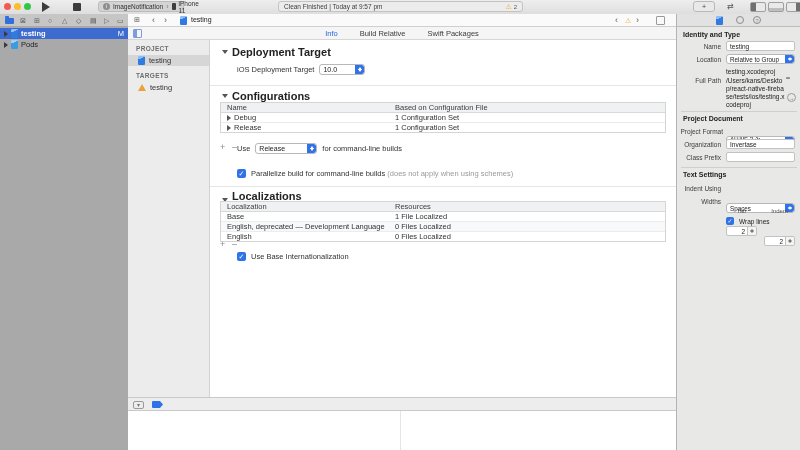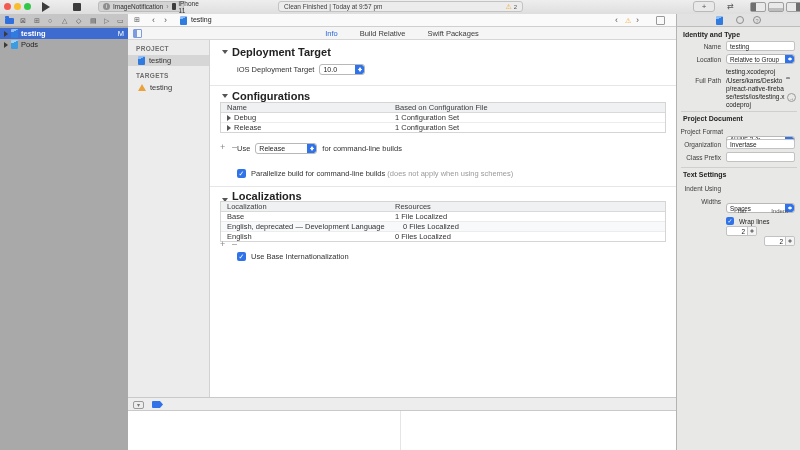--- a/index.html
+++ b/index.html
@@ -294,21 +294,21 @@
       </div>
       <div class="abs tbl" style="left:10px;top:161px;width:446px;">
         <div class="tbl-hd">
           <span class="c1">Localization</span>
           <span class="c2">Resources</span>
         </div>
         <div class="tbl-row">
           <span class="c1">Base</span>
           <span class="c2">1 File Localized</span>
         </div>
-        <div class="tbl-row" style="background:#f7f9fb;gap:8px;">
+        <div class="tbl-row" style="background:#f7f9fb;">
           <span class="c1">English, deprecated — Development Language</span>
           <span class="c2">0 Files Localized</span>
         </div>
         <div class="tbl-row">
           <span class="c1">English</span>
           <span class="c2">0 Files Localized</span>
         </div>
       </div>
       <span class="abs pm" style="left:10px;top:200px;">+</span>
       <span class="abs pm" style="left:22px;top:200px;">–</span>

